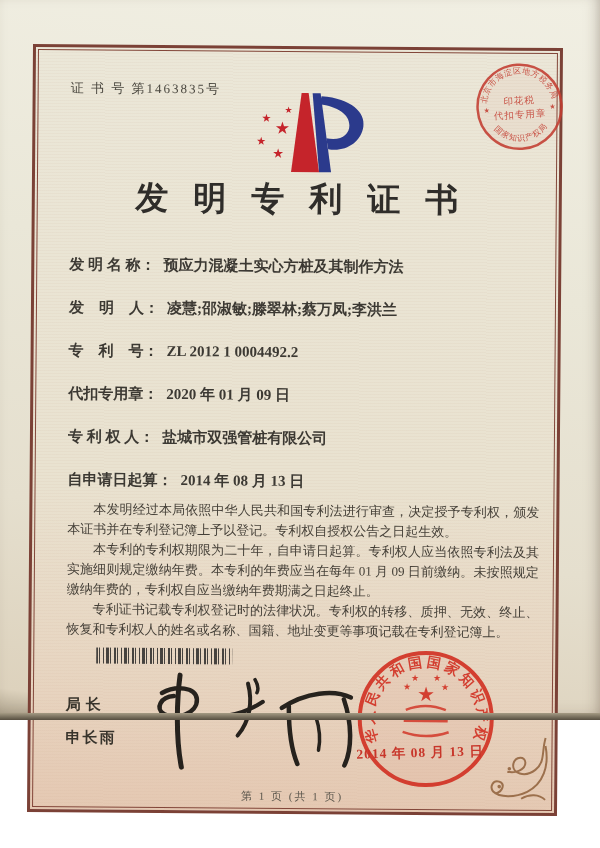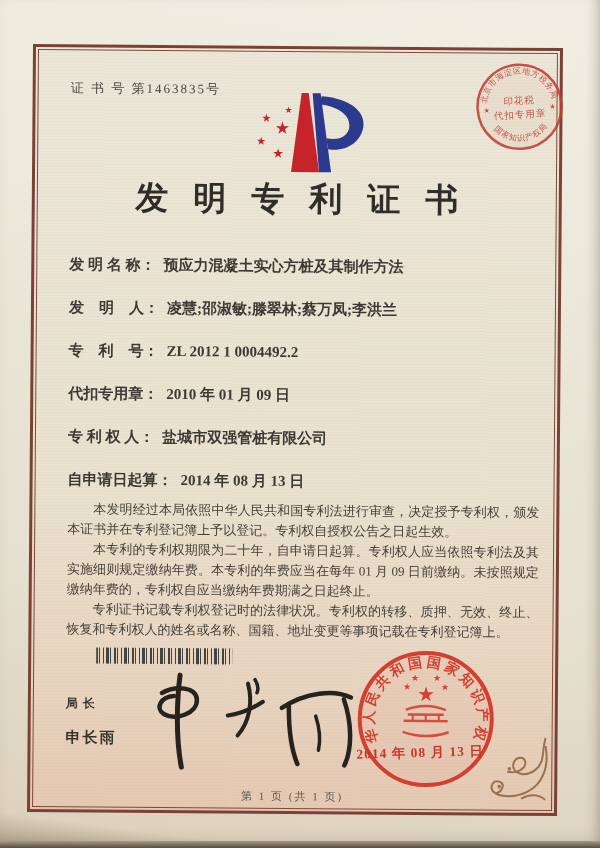--- a/index.html
+++ b/index.html
@@ -1,17 +1,17 @@
 <!DOCTYPE html>
 <html><head>
 <meta charset="utf-8">
 <style>
   html,body{margin:0;padding:0;}
   body{width:600px;height:848px;overflow:hidden;font-family:"Liberation Serif","DejaVu Serif",serif;}
-  .photo{position:relative;width:600px;height:848px;
+  .photo{position:relative;width:600px;height:720px;
     background:linear-gradient(188deg,#f1efe3 0%,#eae7d8 38%,#e5dfce 72%,#ddd2bd 96%,#b6ab95 99%);
     box-shadow:inset -10px 0 16px -10px rgba(60,40,30,.35), inset 0 -12px 18px -12px rgba(60,40,30,.35);}
   .photo-edge{position:absolute;left:0;right:0;bottom:0;height:7px;
     background:linear-gradient(180deg,#a59b84,#564e40);}
   .frame{position:absolute;left:30px;top:46px;width:524px;height:762px;
     border:3px solid #7b4136;transform:rotate(.45deg);transform-origin:50% 50%;
     background:
       linear-gradient(180deg,rgba(255,255,255,0) 0%,rgba(233,215,197,0) 58%,rgba(225,185,160,.22) 84%,rgba(222,176,150,.34) 100%),
       repeating-linear-gradient(0deg,rgba(190,155,130,.07) 0 1px,transparent 1px 3px),
       linear-gradient(180deg,#ebe7d8 0%,#e9e2d0 55%,#e9ddca 80%,#e8d5c1 100%);}
@@ -25,21 +25,21 @@
   .row{height:43px;font-size:15px;color:#3c3933;font-weight:600;white-space:nowrap;}
   .row .val{margin-left:8px;}
   .body-text{position:absolute;left:35px;top:452px;width:472px;font-size:13px;line-height:20px;
     color:#443f37;text-align:justify;}
   .body-text p{margin:0;text-indent:2em;}
   .barcode{position:absolute;left:65px;top:600px;width:136px;height:16px;opacity:.82;
     background:repeating-linear-gradient(90deg,
       #232323 0 2px,transparent 2px 3px,#232323 3px 4px,transparent 4px 7px,
       #232323 7px 8px,transparent 8px 10px,#232323 10px 13px,transparent 13px 14px,
       #232323 14px 15px,transparent 15px 18px);}
-  .sig-role{position:absolute;left:35px;top:648px;font-size:12px;letter-spacing:5px;color:#38342c;font-weight:600;}
+  .sig-role{position:absolute;left:35px;top:648px;font-size:15px;letter-spacing:5px;color:#38342c;font-weight:600;}
   .sig-name{position:absolute;left:35px;top:681px;font-size:15px;letter-spacing:2px;color:#38342c;font-weight:600;text-align:right;}
   .signature{position:absolute;left:105px;top:614px;width:240px;height:112px;}
   .seal{position:absolute;left:320px;top:594px;width:150px;height:150px;opacity:.92;}
   .seal-date{position:absolute;left:326px;top:694px;font-size:13.5px;letter-spacing:1px;color:#c8362a;
     transform:rotate(-2deg);font-weight:600;}
   .flourish{position:absolute;right:5px;bottom:7px;width:62px;height:70px;opacity:.8;}
   .footer{position:absolute;left:0;top:740px;width:100%;text-align:center;font-size:11px;
     letter-spacing:2px;color:#5b564c;}
   svg text{font-family:"Liberation Serif","DejaVu Serif",serif;}
 </style>
@@ -87,21 +87,21 @@
       <div class="row">
         <span class="lbl">发 明 名 称：</span><span class="val">预应力混凝土实心方桩及其制作方法</span>
       </div>
       <div class="row">
         <span class="lbl">发　明　人：</span><span class="val">凌慧;邵淑敏;滕翠林;蔡万凤;李洪兰</span>
       </div>
       <div class="row">
         <span class="lbl">专　利　号：</span><span class="val">ZL 2012 1 0004492.2</span>
       </div>
       <div class="row">
-        <span class="lbl">代扣专用章：</span><span class="val">2010 年 01 月 09 日</span>
+        <span class="lbl">代扣专用章：</span><span class="val">2020 年 01 月 09 日</span>
       </div>
       <div class="row">
         <span class="lbl">专 利 权 人：</span><span class="val">盐城市双强管桩有限公司</span>
       </div>
       <div class="row">
         <span class="lbl">自申请日起算：</span><span class="val">2014 年 08 月 13 日</span>
       </div>
     </div>
 
     <div class="body-text">

